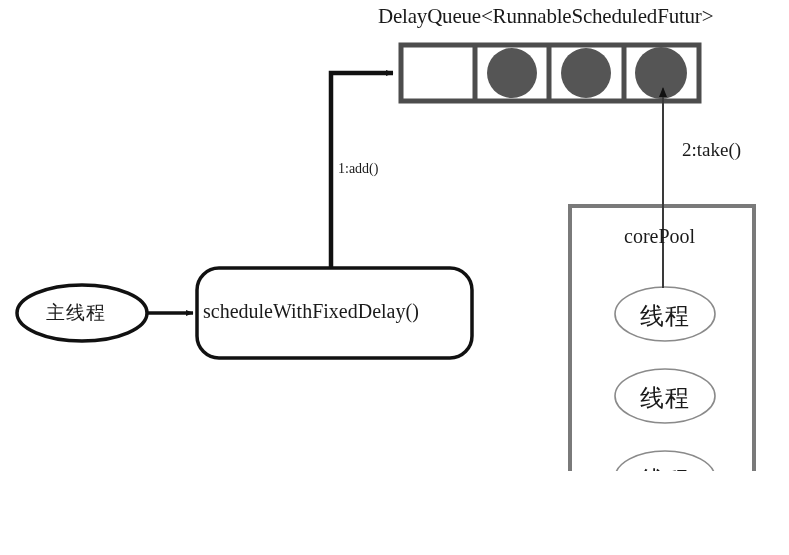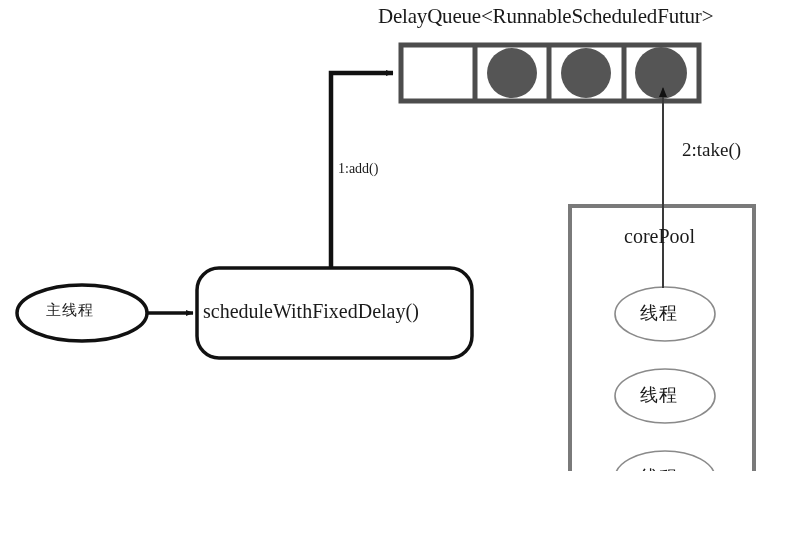--- a/index.html
+++ b/index.html
@@ -50,36 +50,36 @@
     top: 226px;
     font-size: 20px;
     margin-left: 48px;
   }
   .cjk {
     font-family: "DejaVu Sans", "Liberation Sans", sans-serif;
   }
   #main-thread-label {
     left: 46px;
     top: 303px;
-    font-size: 15px;
+    font-size: 19px;
     letter-spacing: 1px;
     text-align: right;
   }
   #sched-line-1 {
     left: 223px;
     top: 288px;
     font-size: 20px;
   }
   #sched-line-2 {
     left: 203px;
     top: 301px;
     font-size: 20px;
   }
   .pool-thread-label {
-    font-size: 18px;
+    font-size: 24px;
     letter-spacing: 1px;
     color: #1a1a1a;
   }
   #pool-thread-0 { left: 640px; top: 304px; }
   #pool-thread-1 { left: 640px; top: 386px; }
   #pool-thread-2 { left: 640px; top: 468px; }
 </style>
 </head>
 <body>
 

